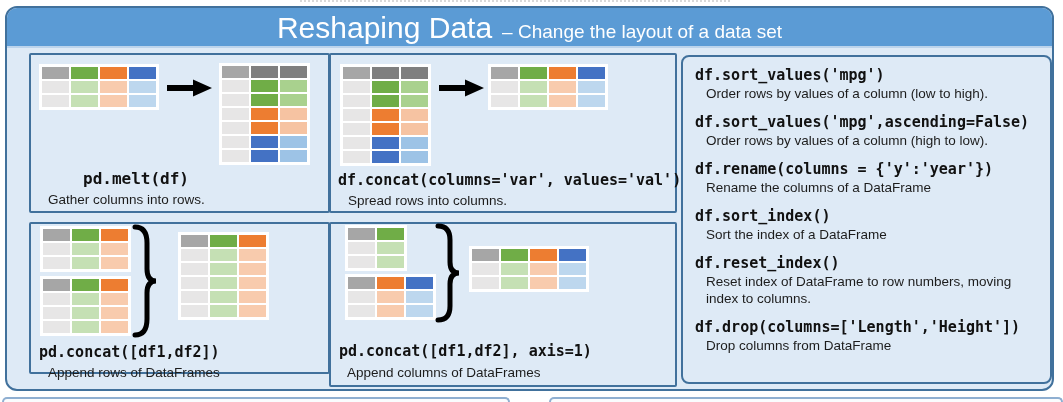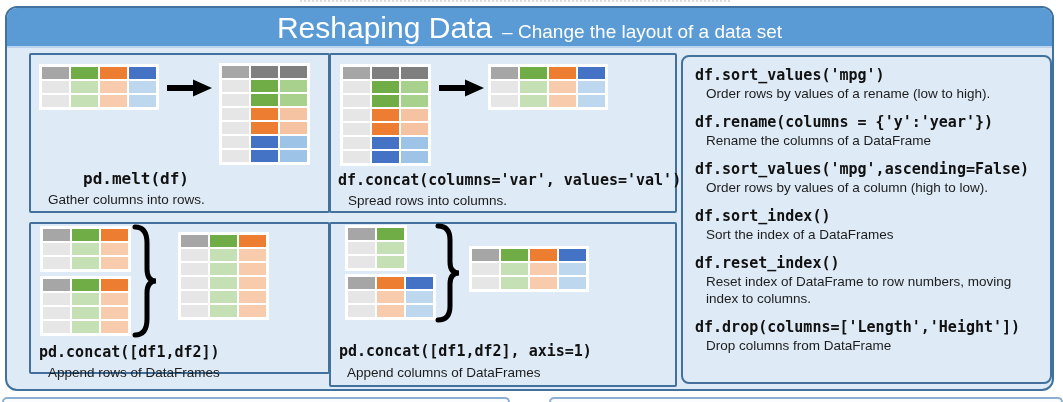--- a/index.html
+++ b/index.html
@@ -234,33 +234,33 @@
         <div class="cell" style="background: rgb(248, 203, 173);"></div>
         <div class="cell" style="background: rgb(189, 215, 238);"></div>
       </div>
     <div class="code" style="left:8px;top:118px;">pd.concat([df1,df2], axis=1)</div>
     <div class="desc" style="left:16px;top:141px;">Append columns of DataFrames</div>
   </div>
 
   <div class="rpanel">
     <div class="rp-item">
       <div class="rp-code">df.sort_values('mpg')</div>
-      <div class="rp-desc">Order rows by values of a rename (low to high).</div>
+      <div class="rp-desc">Order rows by values of a column (low to high).</div>
+    </div>
+    <div class="rp-item">
+      <div class="rp-code">df.sort_values('mpg',ascending=False)</div>
+      <div class="rp-desc">Order rows by values of a column (high to low).</div>
     </div>
     <div class="rp-item">
       <div class="rp-code">df.rename(columns = {'y':'year'})</div>
       <div class="rp-desc">Rename the columns of a DataFrame</div>
     </div>
     <div class="rp-item">
-      <div class="rp-code">df.sort_values('mpg',ascending=False)</div>
-      <div class="rp-desc">Order rows by values of a column (high to low).</div>
-    </div>
-    <div class="rp-item">
       <div class="rp-code">df.sort_index()</div>
-      <div class="rp-desc">Sort the index of a DataFrames</div>
+      <div class="rp-desc">Sort the index of a DataFrame</div>
     </div>
     <div class="rp-item">
       <div class="rp-code">df.reset_index()</div>
       <div class="rp-desc">Reset index of DataFrame to row numbers, moving index to columns.</div>
     </div>
     <div class="rp-item">
       <div class="rp-code">df.drop(columns=['Length','Height'])</div>
       <div class="rp-desc">Drop columns from DataFrame</div>
     </div>
   </div>

